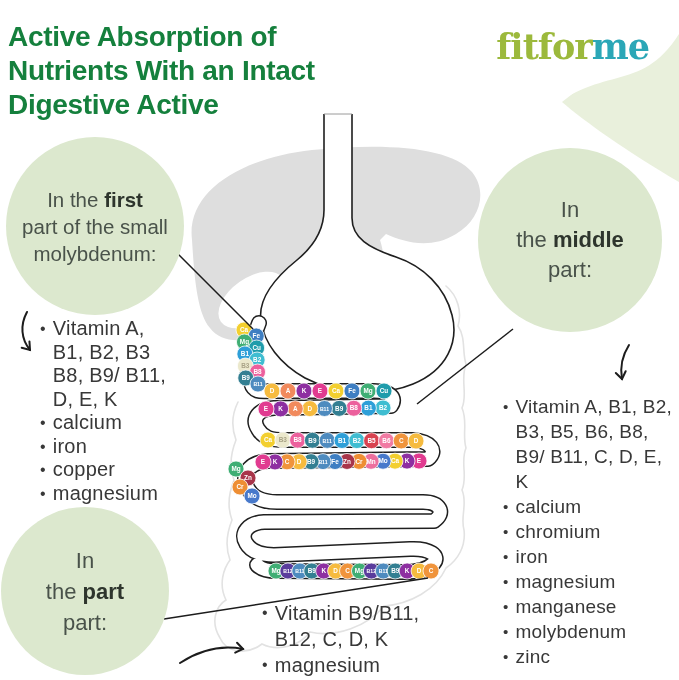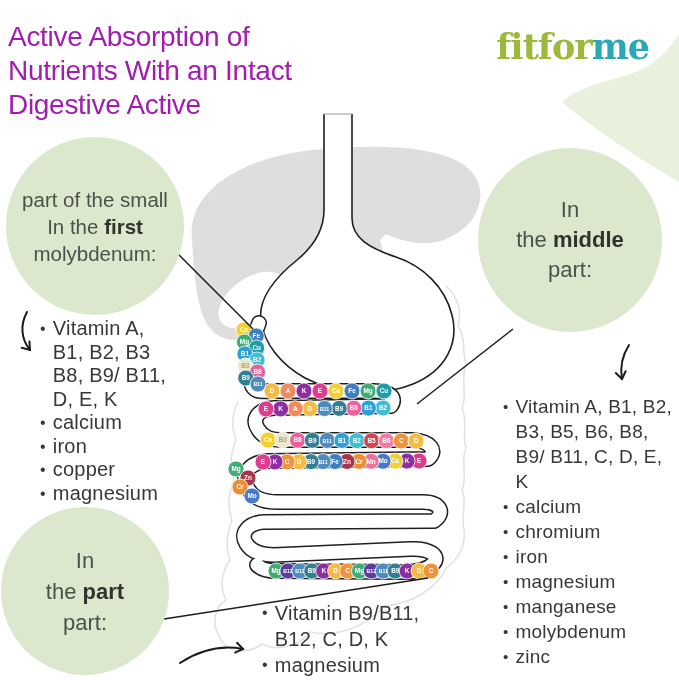--- a/index.html
+++ b/index.html
@@ -1,21 +1,21 @@
 <!DOCTYPE html>
 <html><head>
 <meta charset="utf-8">
 <style>
   html,body{margin:0;padding:0;background:#fff;}
   .stage{position:relative;width:679px;height:680px;background:#ffffff;overflow:hidden;
          font-family:"Liberation Sans",sans-serif;}
   .stage svg{position:absolute;left:0;top:0;}
   
-  .title{position:absolute;left:8px;top:20px;width:430px;font-size:28px;font-weight:400;
-         line-height:34px;letter-spacing:-0.3px;color:#a21caf;z-index:3;}
+  .title{position:absolute;left:8px;top:20px;width:430px;font-size:28px;font-weight:700;
+         line-height:34px;letter-spacing:-0.3px;color:#15803d;z-index:3;}
   .logo{position:absolute;right:30px;top:26px;font-family:"DejaVu Serif",serif;
         font-weight:700;font-size:35px;letter-spacing:-1px;z-index:3;margin-left:32px;}
   .logo .p1{color:#9cb93c;}
   .logo .p2{color:#2ba7b7;}
   
   .circle{position:absolute;border-radius:50%;background:#dce8ce;display:flex;
           flex-direction:column;justify-content:center;align-items:center;text-align:center;
           color:#49524a;z-index:2;}
   .circle .b{font-weight:700;color:#2e352d;}
   .c1{left:6px;top:137px;width:178px;height:178px;font-size:20.5px;line-height:27px;}
@@ -232,22 +232,22 @@
     <path d="M178,254 L253,329" stroke="#1c1c1c" stroke-width="1.5" fill="none"></path>
     <path d="M513,329 L417,404" stroke="#1c1c1c" stroke-width="1.5" fill="none"></path>
     <path d="M164,619 L428,578" stroke="#1c1c1c" stroke-width="1.5" fill="none"></path>
 
     <path d="M27,312 C20,325 21,339 30,350" fill="none" stroke="#1c1c1c" stroke-width="2" stroke-linecap="round" marker-end="url(#ah)"></path>
     <path d="M629,345 C622,356 620,368 622,379" fill="none" stroke="#1c1c1c" stroke-width="2" stroke-linecap="round" marker-end="url(#ah)"></path>
     <path d="M180,663 C200,650 222,645 243,649" fill="none" stroke="#1c1c1c" stroke-width="2" stroke-linecap="round" marker-end="url(#ah)"></path>
   </svg>
 
   <div class="circle c1">
+      <div><span>In the </span><span class="b">first</span></div>
       <div><span>part of the small</span></div>
-      <div><span>In the </span><span class="b">first</span></div>
       <div><span>molybdenum:</span></div>
     </div>
   <div class="circle c2">
       <div><span>In</span></div>
       <div><span>the </span><span class="b">middle</span></div>
       <div><span>part:</span></div>
     </div>
   <div class="circle c3">
       <div><span>In</span></div>
       <div><span>the </span><span class="b">part</span></div>

